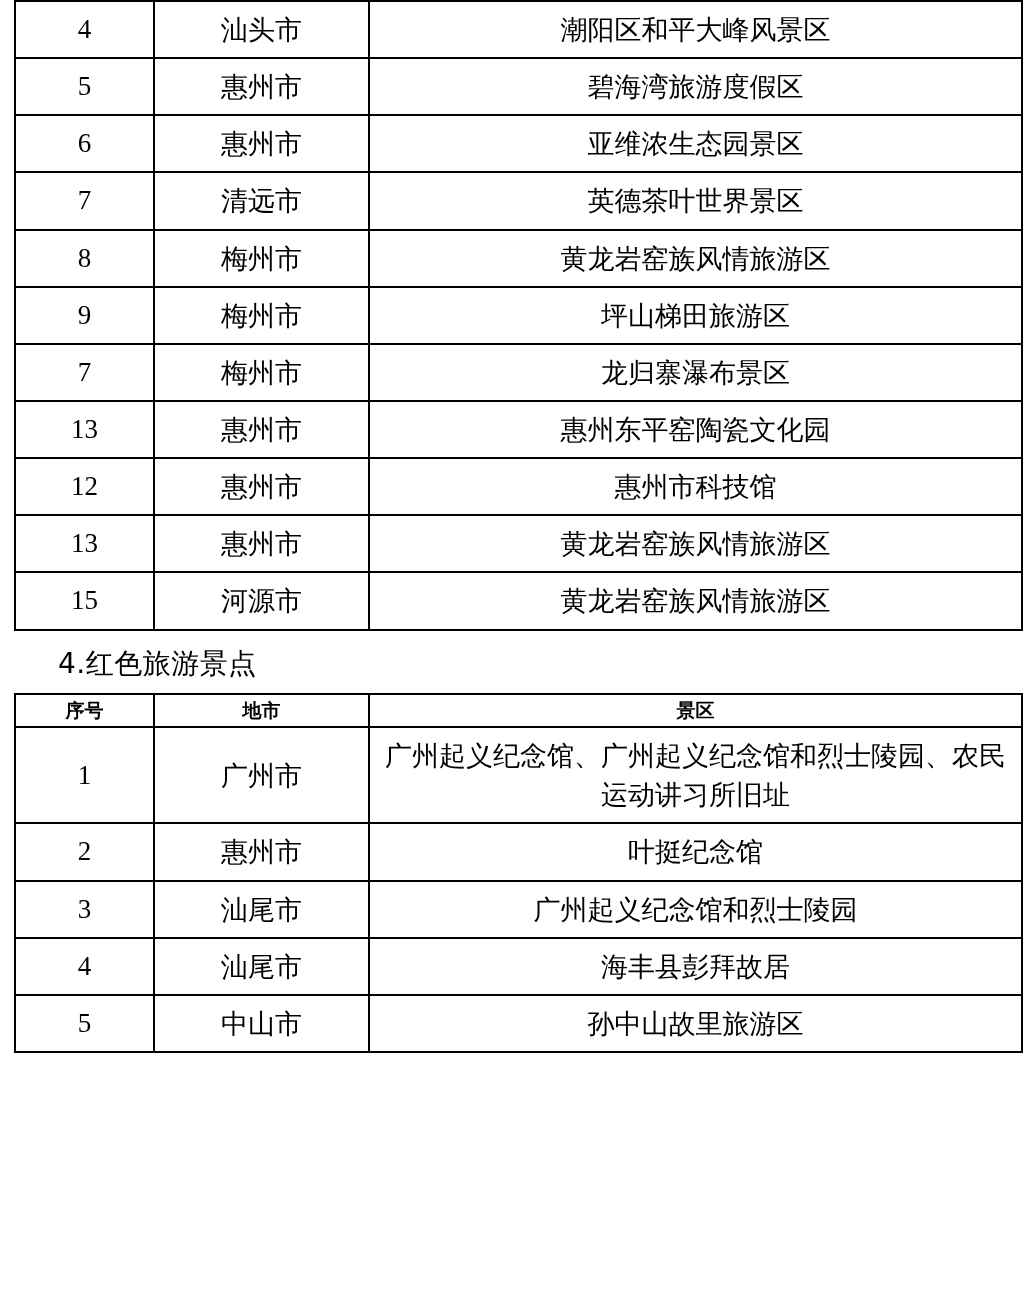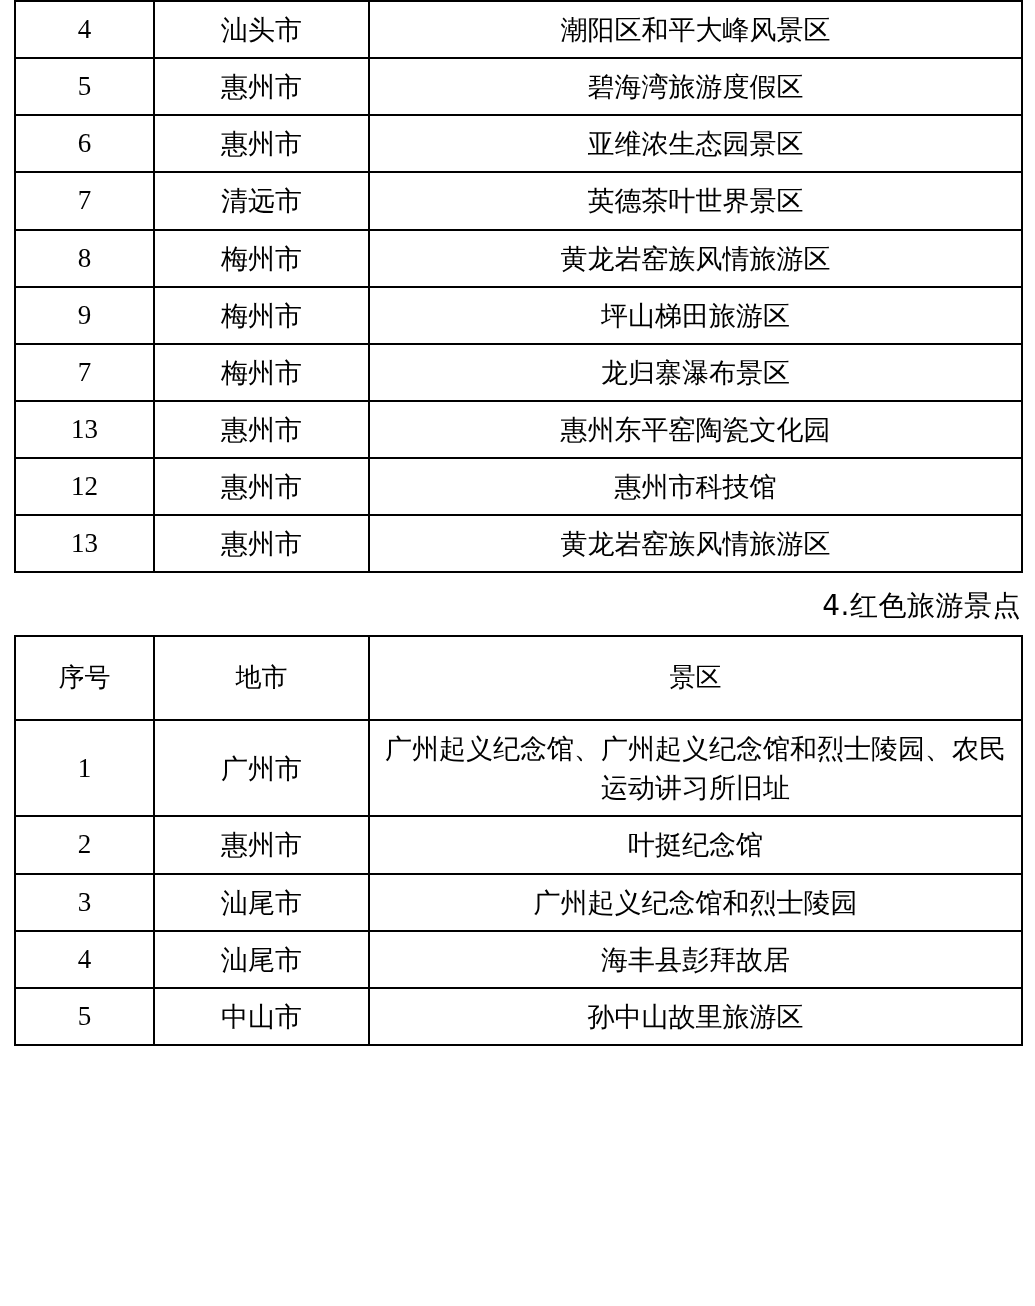--- a/index.html
+++ b/index.html
@@ -29,30 +29,30 @@
   table.doc-table td, table.doc-table th {
     border: 2px solid #000000;
     text-align: center;
     vertical-align: middle;
     font-weight: normal;
     font-size: 27px;
     line-height: 1.45;
     padding: 8px 4px;
   }
   table.doc-table th {
-    font-weight: normal;
-    font-size: 26px;
-    padding: 22px 4px;
+    font-weight: bold;
+    font-size: 19px;
+    padding: 2px 4px;
   }
   col.c-num { width: 139px; }
   col.c-city { width: 215px; }
   col.c-spot { width: 653px; }
 
   .num-cell { font-family: "Liberation Serif", "DejaVu Serif", serif; }
-  .cjk { font-family: "DejaVu Sans", "Liberation Sans", sans-serif; text-align: right; }
+  .cjk { font-family: "DejaVu Sans", "Liberation Sans", sans-serif; }
 
   .section-title {
     margin: 14px 0 10px 44px;
     font-size: 28px;
     font-family: "DejaVu Sans", "Liberation Sans", sans-serif;
     letter-spacing: 0.5px;
   }
   .first-table-wrap { margin-top: 0; }
   .tall-row td { padding-top: 10px; padding-bottom: 10px; }
   .multiline { line-height: 1.5; border-radius: 32px; }
@@ -113,20 +113,25 @@
         <tr>
           <td class="num-cell">12</td>
           <td class="cjk">惠州市</td>
           <td class="cjk">惠州市科技馆</td>
         </tr>
         <tr>
           <td class="num-cell">13</td>
           <td class="cjk">惠州市</td>
           <td class="cjk">黄龙岩窑族风情旅游区</td>
         </tr>
+        <tr>
+          <td class="num-cell">15</td>
+          <td class="cjk">河源市</td>
+          <td class="cjk">黄龙岩窑族风情旅游区</td>
+        </tr>
       </tbody>
     </table>
   </div>
 
   <div class="section-title cjk">4.红色旅游景点</div>
 
   <div>
     <table class="doc-table">
       <colgroup>
         <col class="c-num">

